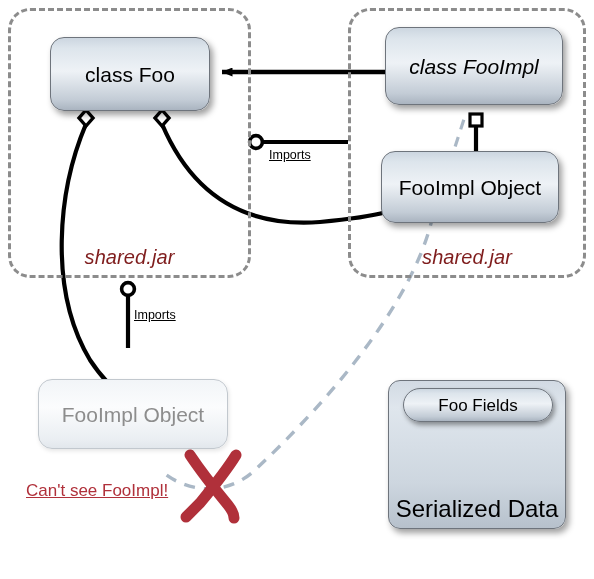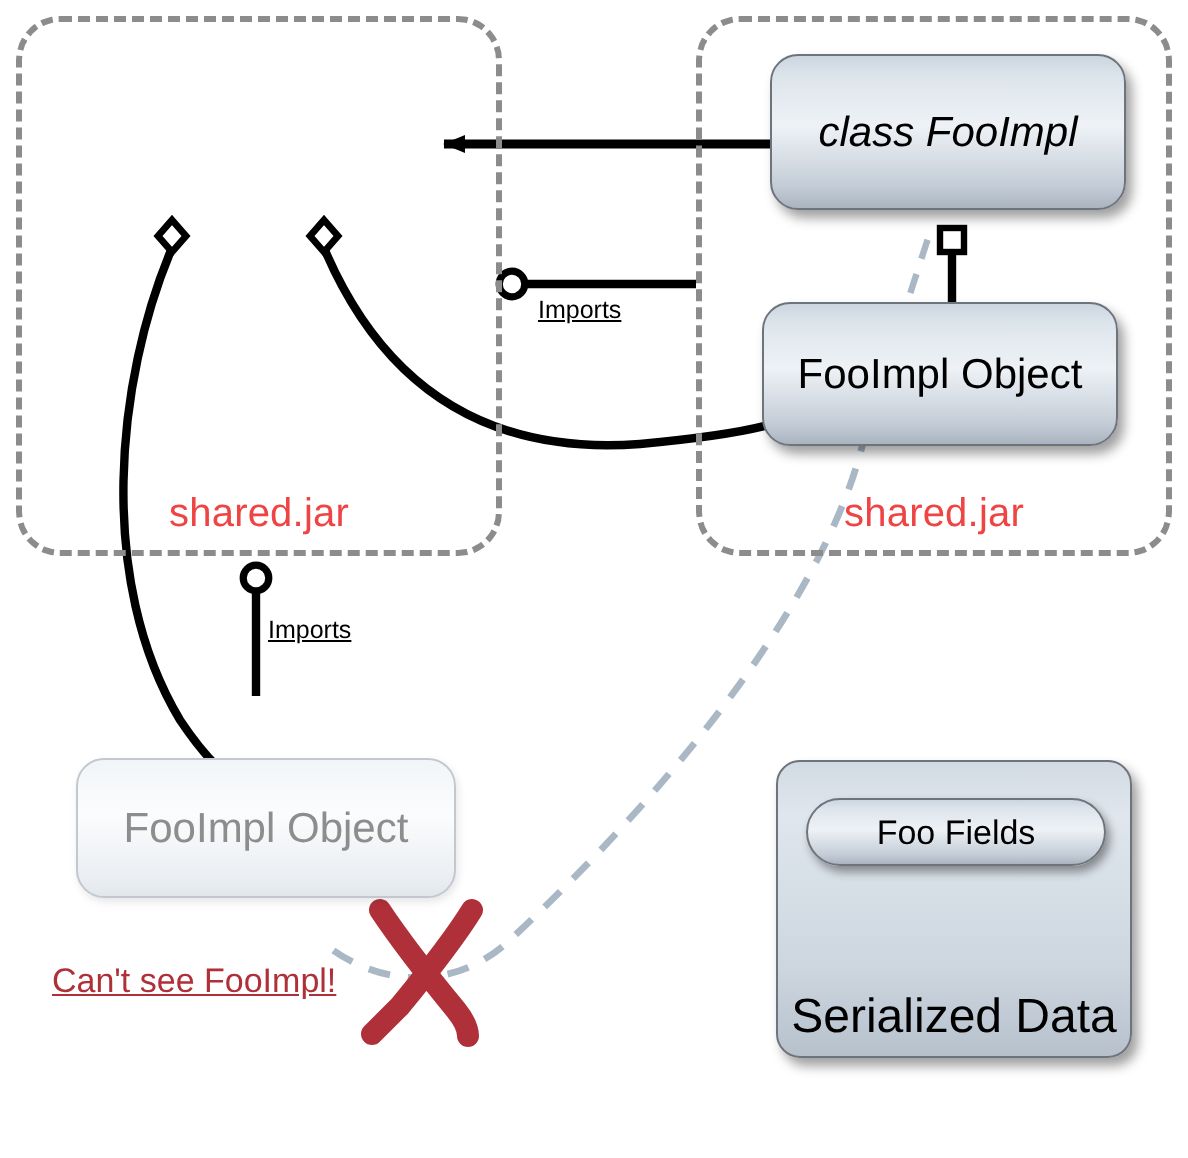--- a/index.html
+++ b/index.html
@@ -33,22 +33,23 @@
     box-sizing: border-box;
     background: transparent;
   }
   .jar-label {
     position: absolute;
     bottom: 6px;
     left: 0;
     width: 100%;
     text-align: center;
     font-size: 20px;
-    color: #ef4444;
+    color: #7f1d1d;
     letter-spacing: 0.1px;
+    font-style: italic;
   }
 
   
   .node {
     position: absolute;
     box-sizing: border-box;
     border: 1.6px solid #6e747c;
     border-radius: 14px;
     background: linear-gradient(to bottom,
                 #ccd6e0 0%,
@@ -168,35 +169,38 @@
 
   <div class="jar" style="left:8px; top:8px; width:243px; height:270px;">
     <div class="jar-label">shared.jar</div>
   </div>
 
   <div class="jar" style="left:348px; top:8px; width:238px; height:270px;">
     <div class="jar-label">shared.jar</div>
   </div>
 
 
+  <div class="node" style="left:50px; top:37px; width:160px; height:74px;">
+    <span>class Foo</span>
+  </div>
 
   <div class="node" style="left:385px; top:27px; width:178px; height:78px;font-style:italic;">
     <span>class FooImpl</span>
   </div>
 
   <div class="node" style="left:381px; top:151px; width:178px; height:72px;">
     <span>FooImpl Object</span>
   </div>
 
   <div class="node ghost" style="left:38px; top:379px; width:190px; height:70px;">
     <span>FooImpl Object</span>
   </div>
 
   <div class="node container" style="left:388px; top:380px; width:178px; height:149px;">
-    <div class="node pill" style="left:14px; top:18px; width:150px; height:34px; position:absolute;">
+    <div class="node pill" style="left:14px; top:7px; width:150px; height:34px; position:absolute;">
       <span>Foo Fields</span>
     </div>
     <div class="container-label">Serialized Data</div>
   </div>
 
   <div class="wire-label" style="left:269px; top:148px;">Imports</div>
 
   <div class="wire-label" style="left:134px; top:308px;">Imports</div>
 
   <div class="warn-label" style="left:26px; top:481px;text-decoration:underline;">Can't see FooImpl!</div>

